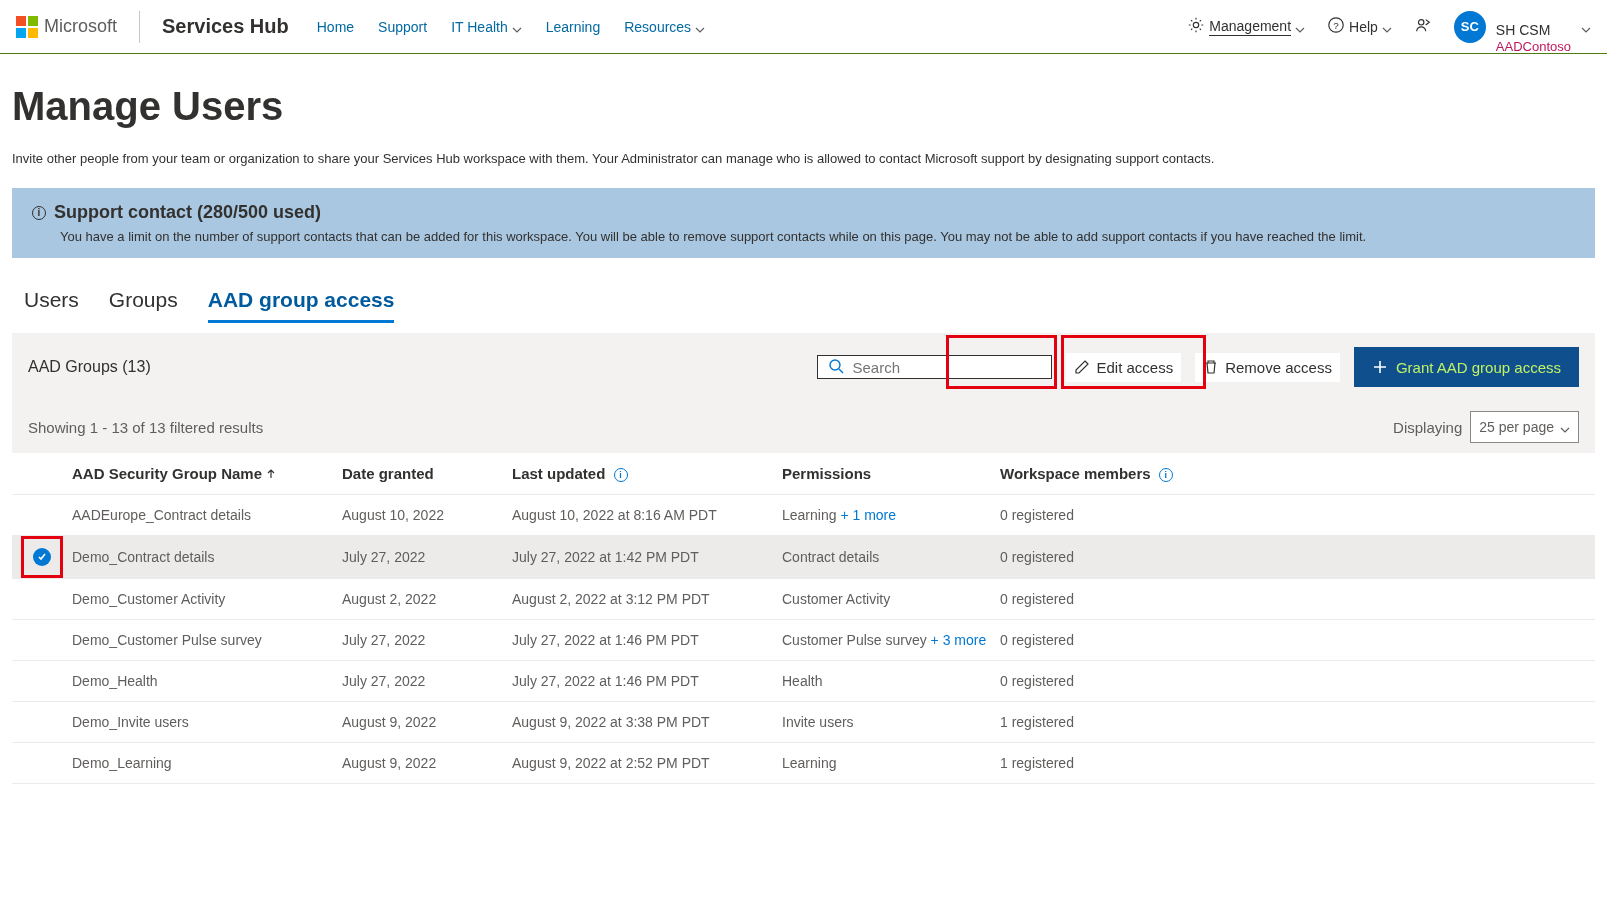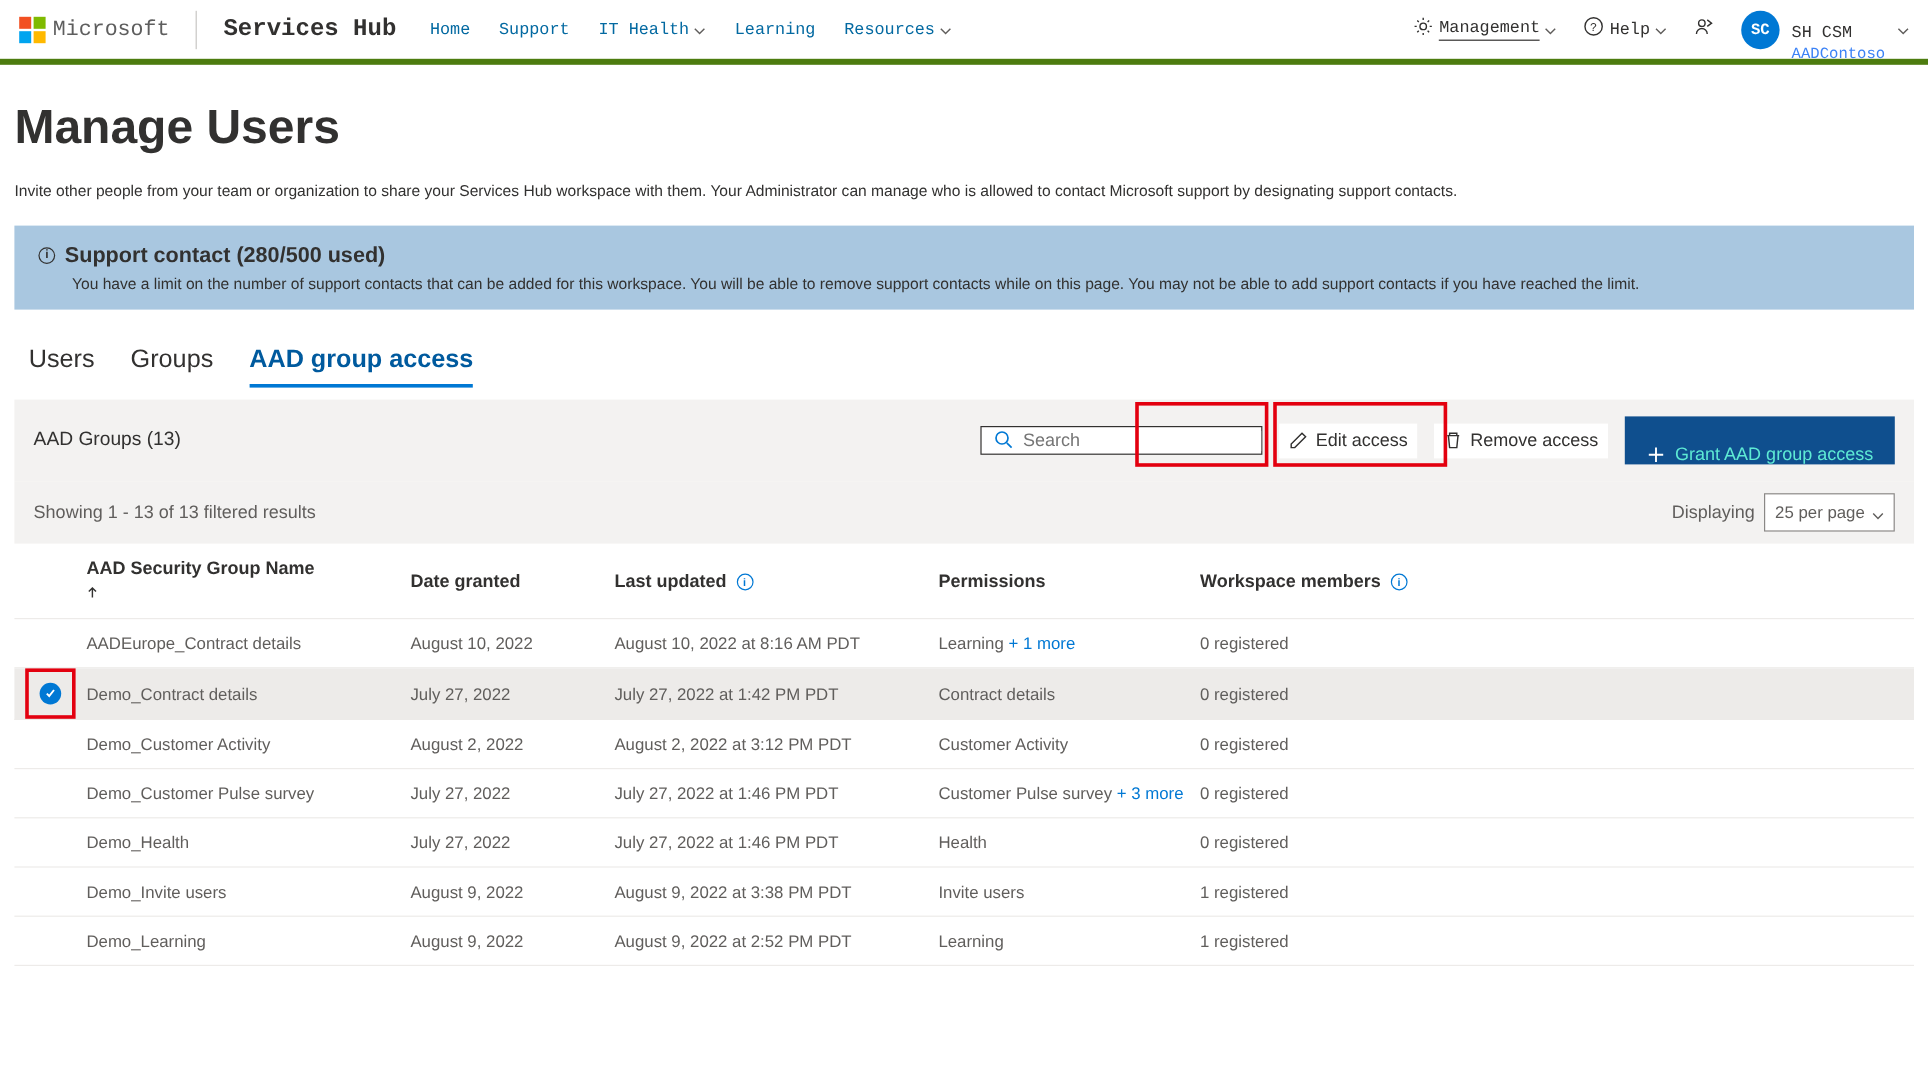--- a/index.html
+++ b/index.html
@@ -1,33 +1,33 @@
 <!DOCTYPE html>
 <html><head>
 <meta charset="utf-8">
 <style>
   * { box-sizing: border-box; margin: 0; padding: 0; }
   body { font-family: "Segoe UI", Tahoma, sans-serif; font-size: 14px; color: #323130; background:#fff; width:1607px; }
-  .topnav { display:flex; align-items:center; height:54px; padding:0 16px; border-bottom:5px solid #4d7c0f;font-family:Liberation Mono, monospace; }
+  .topnav { display:flex; align-items:center; height:54px; padding:0 16px; border-bottom:1px solid #4d7c0f; }
   .mslogo { display:flex; align-items:center; gap:6px; font-size:18px; color:#5e5e5e; padding-right:22px; border-right:1px solid #c8c6c4; height:32px;}
   .logo-squares { width:22px; height:22px; display:grid; grid-template-columns:1fr 1fr; grid-template-rows:1fr 1fr; gap:2px;}
   .sq-r{background:#f25022;} .sq-g{background:#7fba00;} .sq-b{background:#00a4ef;} .sq-y{background:#ffb900;}
   .app-title { font-size:20px; font-weight:600; margin:0 28px 0 22px; }
   .navlinks { display:flex; gap:24px; font-size:14px; color:#0369a1; }
   .navlink { display:flex; align-items:center; gap:4px; cursor:pointer; }
   .chev { width:10px; height:10px; display:inline-block; }
   .chev svg { width:10px; height:10px; }
   .nav-right { margin-left:auto; display:flex; align-items:center; gap:22px; }
   .mgmt { border-bottom:1px solid #323130; padding-bottom:1px; }
   .gear-icon svg, .help-icon svg, .person-icon svg { width:18px; height:18px; }
   .avatar { width:32px; height:32px; border-radius:50%; background:#0078d4; color:#fff; font-size:13px; font-weight:600; display:flex; align-items:center; justify-content:center; }
   .userbox { display:flex; align-items:center; gap:10px; }
   .usernames { line-height:1.2;margin-top:24px; }
   .usernames .primary { font-size:14px; color:#323130; }
-  .usernames .secondary { font-size:13px; color:#3b82f6; }
+  .usernames .secondary { font-size:13px; color:#be185d; }
 
   .page { padding: 30px 12px 0 12px; }
   h1.page-title { font-size:40px; font-weight:600; margin-bottom:22px; }
   .page-desc { font-size:13px; color:#323130; margin-bottom:22px; }
 
   .infobox { background:#a9c7e0; padding:14px 20px; margin-bottom:26px; }
   .infobox .title { font-size:18px; font-weight:600; display:flex; align-items:center; gap:8px; margin-bottom:6px; }
   .info-icon { width:14px; height:14px; border:1px solid #323130; border-radius:50%; display:inline-flex; align-items:center; justify-content:center; font-size:10px; line-height:1;}
   .infobox .desc { font-size:13px; color:#323130; padding-left:28px;}
 
@@ -36,37 +36,37 @@
   .tab.active { color:#005a9e; font-weight:600; border-bottom:3px solid #0078d4;}
 
   .toolbar { display:flex; align-items:center; background:#f3f2f1; padding:14px 16px; gap:14px; position:relative;}
   .toolbar .group-count { font-size:16px; }
   .toolbar .spacer { flex:1; }
   .search { display:flex; align-items:center; border:1px solid #323130; background:#fff; height:24px; padding:0 10px; width:235px; gap:8px;}
   .search input { border:none; outline:none; font-size:15px; flex:1; }
   .mag-icon svg { width:16px; height:16px; }
   .linkbtn { display:flex; align-items:center; gap:6px; font-size:15px; color:#323130; cursor:pointer; padding:6px 8px; background:#fff; }
   .linkbtn svg { width:16px; height:16px; }
-  .primary-btn { background:#0f4f8e; color:#5eead4; height:40px; padding:0 18px; display:flex; align-items:flex-end; gap:8px; font-size:15px; cursor:pointer;}
+  .primary-btn { background:#0f4f8e; color:#bef264; height:40px; padding:0 18px; display:flex; align-items:center; gap:8px; font-size:15px; cursor:pointer;}
   .primary-btn svg { width:16px; height:16px; stroke:#fff;}
 
   .hl-box { position:absolute; border:3px solid #e3000f; pointer-events:none; }
   .hl1 { left:934px; top:2px; width:111px; height:54px; }
   .hl2 { left:1049px; top:2px; width:145px; height:54px; }
 
   .resultsbar { display:flex; align-items:center; background:#f3f2f1; padding:10px 16px; font-size:15px; color:#605e5c; }
   .resultsbar .spacer { flex:1; }
   .perpage { border:1px solid #8a8886; background:#fff; height:32px; padding:0 8px; display:flex; align-items:center; gap:6px; font-size:14px; margin-left:8px;}
 
   .table { width:100%; }
   .thead, .trow { display:grid; grid-template-columns: 60px 270px 170px 270px 218px 220px; align-items:center; padding:12px 0; border-bottom:1px solid #edebe9;}
   .thead { font-weight:600; font-size:15px; color:#323130; }
   .trow { font-size:14px; color:#605e5c; }
   .trow.selected { background:#edebe9; }
-  .th-sort { display:flex; gap:4px;flex-direction:column;}
+  .th-sort { display:flex; gap:4px;}
   .arrow-up svg { width:10px; height:10px;}
   .info-sm { width:14px; height:14px; border:1px solid #0078d4; border-radius:50%; display:inline-flex; align-items:center; justify-content:center; font-size:9px; color:#0078d4; margin-left:4px; vertical-align:middle;}
   .morelink { color:#0078d4; cursor:pointer; }
   .check-cell { display:flex; justify-content:center; position:relative;}
   .check-badge { width:18px; height:18px; border-radius:50%; background:#0078d4; display:flex; align-items:center; justify-content:center;}
   .check-badge svg { width:10px; height:10px;}
   .hl-check { position:absolute; border:3px solid #e3000f; width:42px; height:42px; left:50%; top:50%; transform:translate(-50%,-50%); pointer-events:none;}
 </style>
 </head>
 <body>

